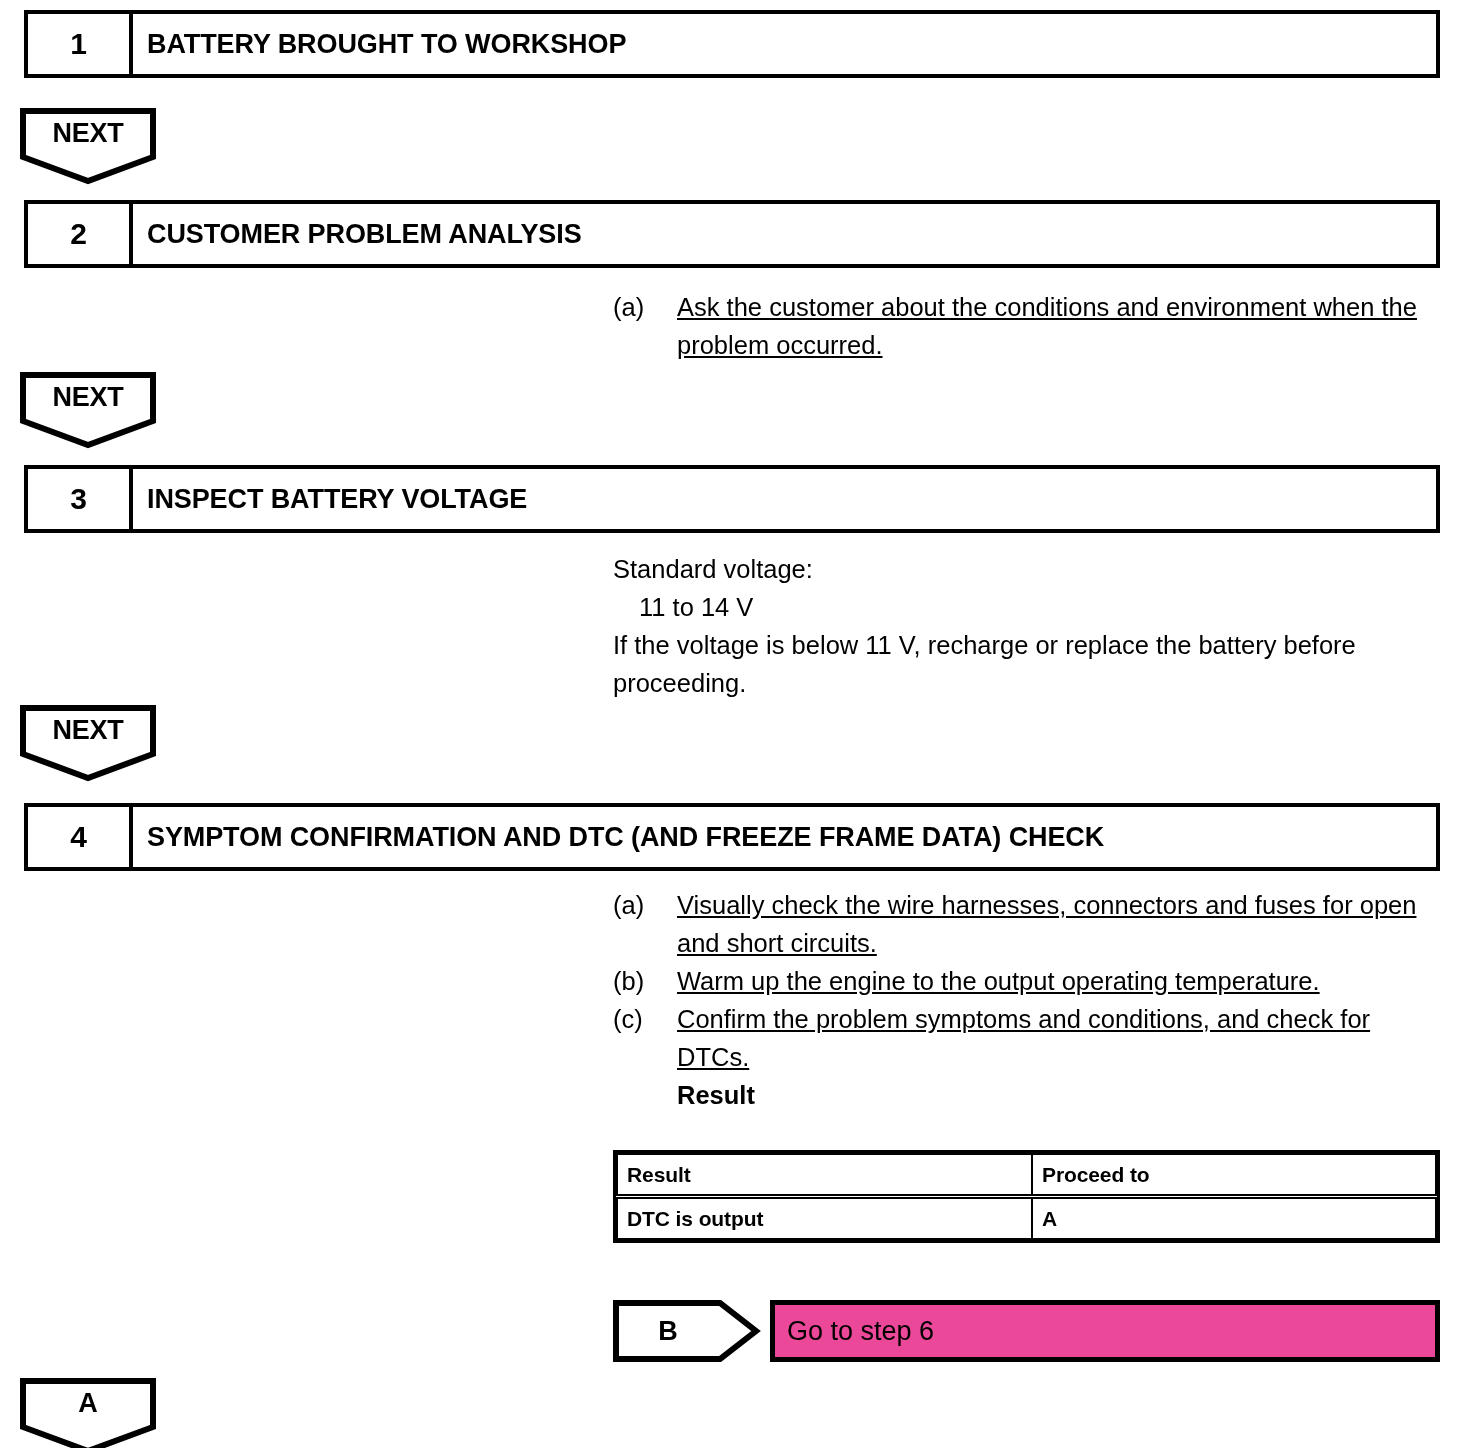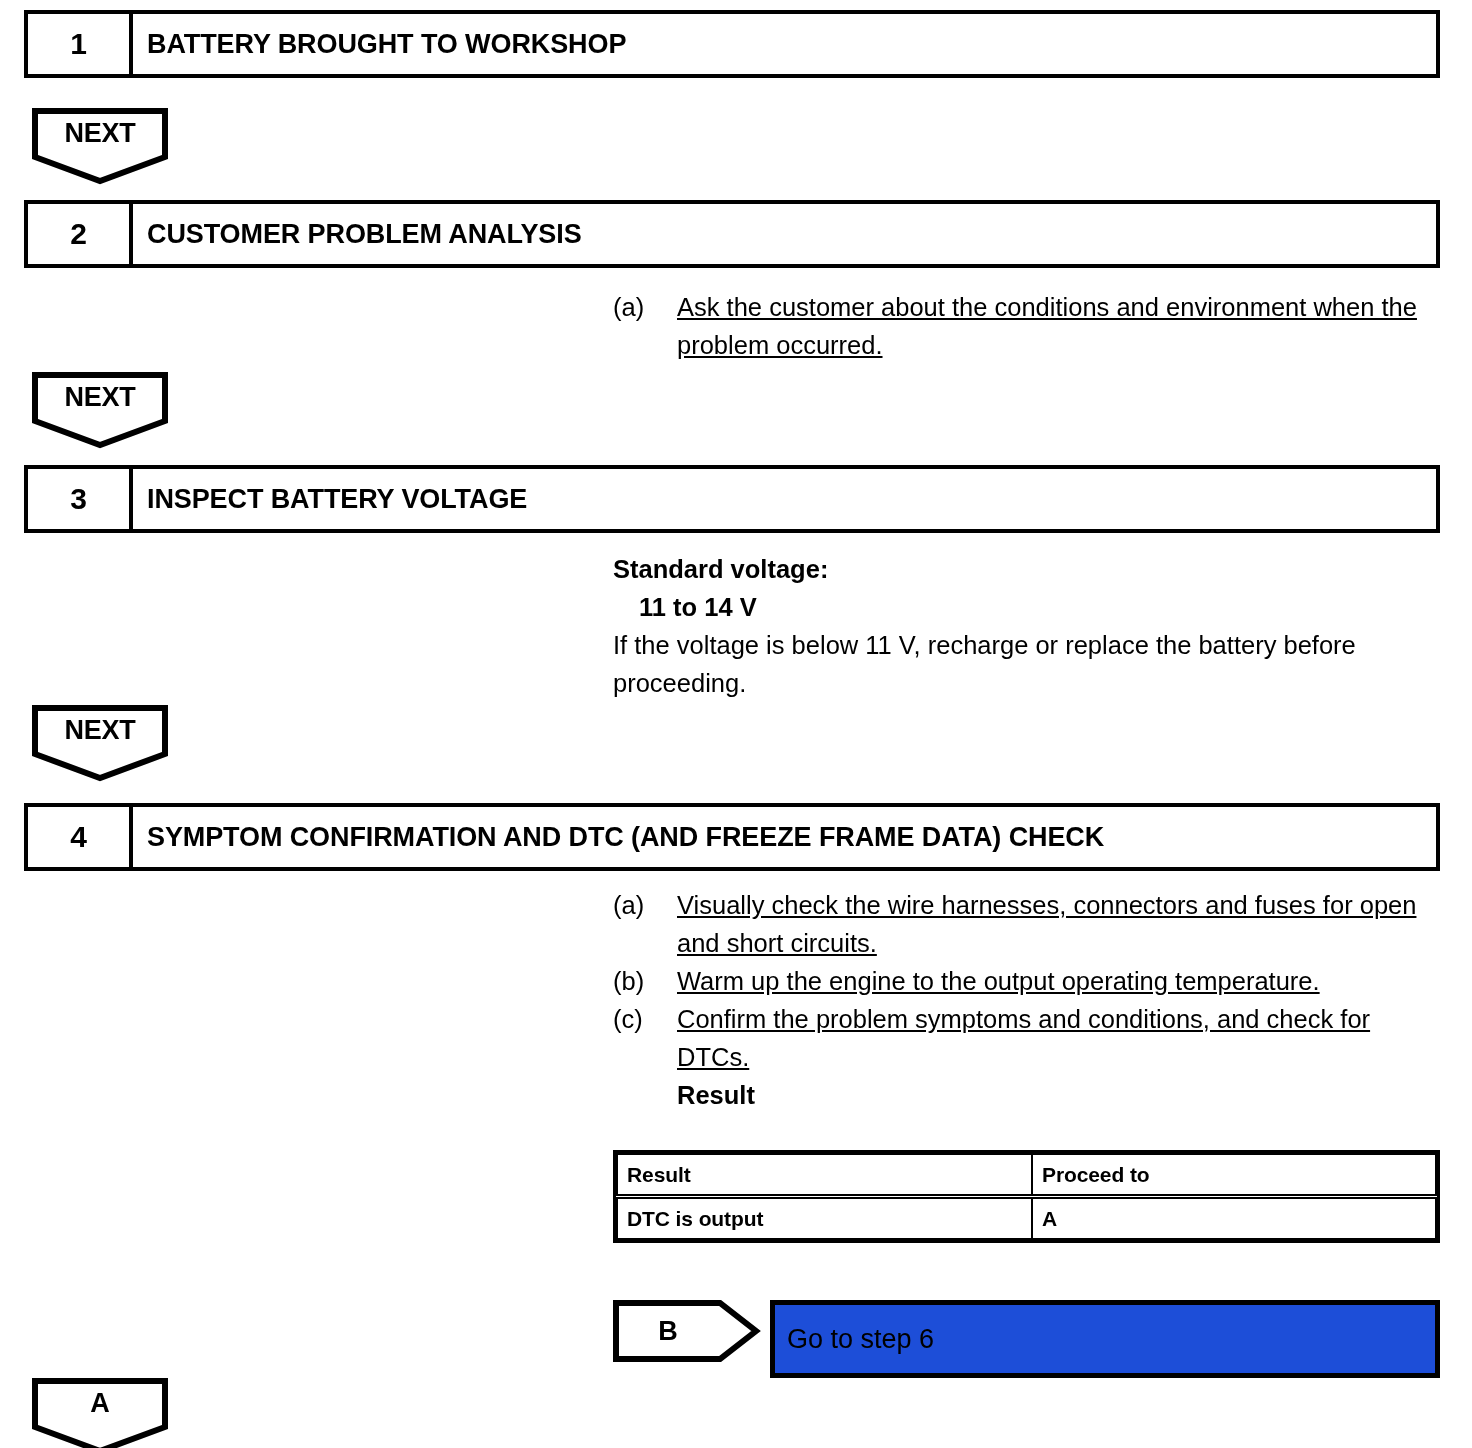--- a/index.html
+++ b/index.html
@@ -52,21 +52,21 @@
     padding-left: 14px;
     font-size: 27px;
     font-weight: bold;
     letter-spacing: -0.1px;
     white-space: nowrap;
   }
 
   
   .down-flag {
     position: absolute;
-    left: 32px;
+    left: 20px;
     width: 122px;
     height: 76px;
   }
   .down-flag svg {
     display: block;
     width: 136px;
     height: 76px;
     overflow: visible;
   }
   .down-flag .flag-label {
@@ -84,21 +84,21 @@
   }
 
   
   .detail {
     position: absolute;
     left: 613px;
     width: 830px;
     font-size: 25.5px;
     line-height: 38px;
   }
-  .detail .bold { font-weight: bold; }
+  .detail .bold { font-weight: normal; }
   .detail .indent-1 { padding-left: 26px; }
 
   .list-item {
     display: flex;
     align-items: flex-start;
   }
   .list-marker {
     flex: 0 0 64px;
     width: 64px;
   }
@@ -171,28 +171,28 @@
     align-items: center;
     justify-content: center;
     font-size: 27px;
     font-weight: bold;
   }
   .branch-box {
     position: absolute;
     left: 157px;
     right: 0;
     top: 0;
-    height: 78px;
+    height: 62px;
     border: 5px solid #000;
     box-sizing: border-box;
     display: flex;
     align-items: center;
     padding-left: 12px;
     font-size: 27px;
-    background: #1d4ed8;
+    background: #ec4899;
   }
 </style>
 </head>
 <body>
 
 <div class="canvas">
 
   <div class="step-bar" style="top:10px;">
     <div class="step-num">1</div>
     <div class="step-title">BATTERY BROUGHT TO WORKSHOP</div>

